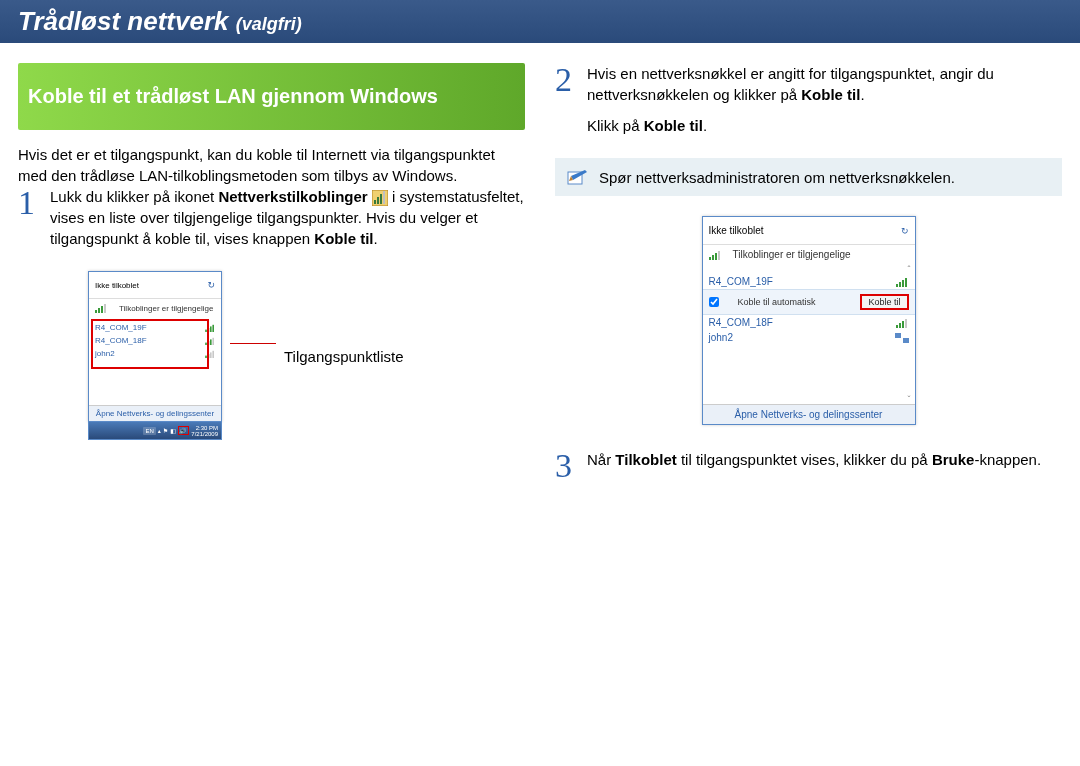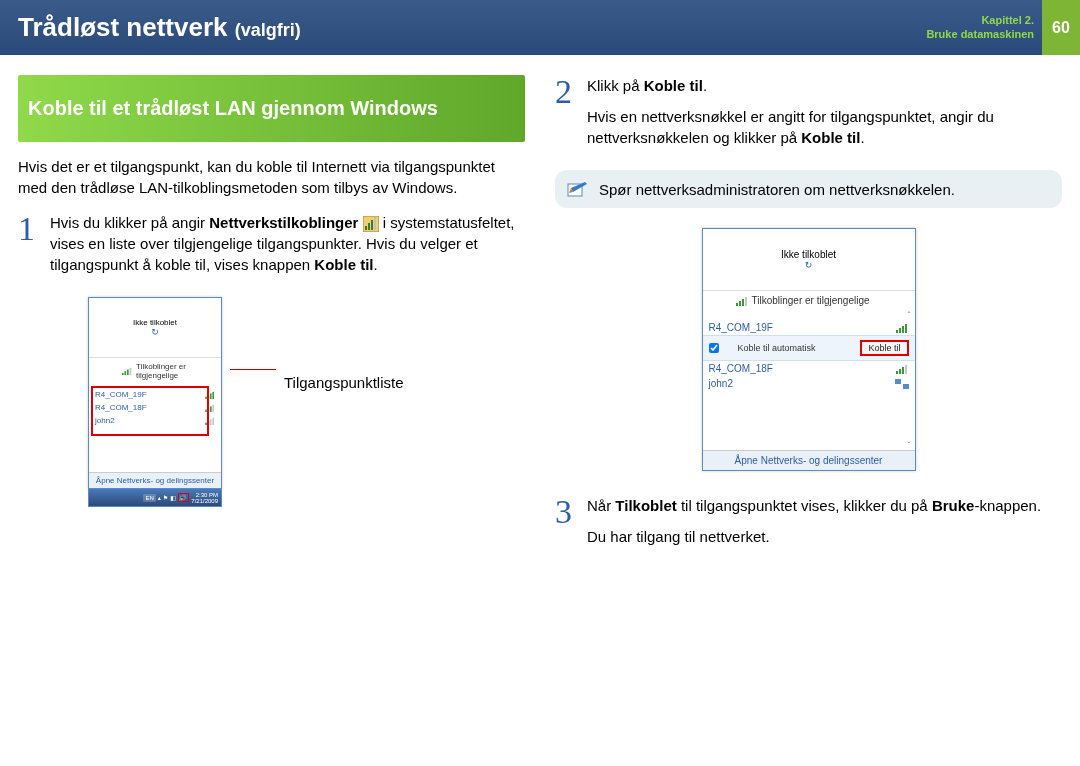--- a/index.html
+++ b/index.html
@@ -1,52 +1,52 @@
 <!DOCTYPE html>
 <html><head>
 <meta charset="utf-8">
 <style>
   * { box-sizing: border-box; margin: 0; padding: 0; }
   body { font-family: "Segoe UI", Arial, sans-serif; font-size: 14px; background: #fff; width: 1080px; height: 766px; position: relative; }
 
-  .top-header { background: linear-gradient(to bottom, #3a5a8a, #2a4a7a); color: #fff; height: 55px; display: flex; align-items: center; justify-content: space-between; padding: 0 0 0 18px; }
+  .top-header { background: linear-gradient(to bottom, #3a5a8a, #2a4a7a); color: #fff; height: 43px; display: flex; align-items: center; justify-content: space-between; padding: 0 0 0 18px; font-style: italic; }
   .top-title { font-size: 26px; font-weight: bold; }
   .top-title .sub { font-size: 18px; font-weight: bold; }
   .top-right { display: flex; align-items: center; height: 100%; }
   .top-chapter { color: #8fd94a; font-size: 11px; font-weight: bold; text-align: right; line-height: 1.2; margin-right: 8px; }
   .page-badge { background: #7fb534; color: #fff; width: 38px; height: 55px; display: flex; align-items: center; justify-content: center; font-size: 16px; font-weight: bold; }
 
   .content { display: flex; padding: 20px 18px 0 18px; gap: 30px; }
   .col { flex: 1; }
 
   .section-bar { background: linear-gradient(to right, #8fd94a, #5fa82a); color: #fff; font-weight: bold; font-size: 20px; padding: 22px 10px; border-radius: 2px; margin-bottom: 14px; }
 
-  p { margin-bottom: 14px; line-height: 1.4; font-size: 15px; }
+  p { line-height: 1.4; font-size: 15px; }
   b { font-weight: bold; }
 
   .step { display: flex; gap: 8px; margin-bottom: 12px; }
   .step-num { color: #2a5ea8; font-size: 34px; font-weight: normal; line-height: 1; min-width: 24px; font-family: Georgia, serif; }
   .step-body { flex: 1; line-height: 1.5; font-size: 15px; }
   .step-body p { margin-bottom: 10px; }
 
-  .note-box { background: #e8f0f4; padding: 10px 12px; margin: 12px 0 20px 0; display: flex; align-items: center; gap: 10px; font-size: 15px; border-radius: 12px; }
+  .note-box { background: #e8f0f4; padding: 10px 12px; margin: 12px 0 20px 0; display: flex; align-items: center; gap: 10px; font-size: 15px; }
   .note-icon { width: 22px; height: 18px; }
 
   .inline-icon { display: inline-block; width: 16px; height: 16px; vertical-align: middle; }
 
   .screenshot-wrap { display: flex; align-items: flex-start; gap: 8px; margin: 10px 0 0 70px; }
   .screenshot-label { font-size: 15px; margin-top: 77px; }
   .leader { width: 46px; height: 1px; background: #c00; margin-top: 72px; }
 
   .win7 { border: 1px solid #5a8ac8; background: #fff; width: 134px; font-size: 8px; box-shadow: 0 0 3px rgba(0,0,0,.2); }
   .win7-lg { border: 1px solid #5a8ac8; background: #fff; width: 214px; font-size: 10px; box-shadow: 0 0 3px rgba(0,0,0,.2); margin: 0 auto; }
-  .w-head { padding: 20px 6px; border-bottom: 1px solid #ddd; display: flex; justify-content: space-between; align-items: center; flex-direction: column; }
+  .w-head { padding: 8px 6px; border-bottom: 1px solid #ddd; display: flex; justify-content: space-between; align-items: center; }
   .w-head .st { font-weight: normal; }
   .w-head .ref { color: #2a5ea8; font-size: 9px; }
-  .w-sub { padding: 4px 6px; display: flex; align-items: center; gap: 4px; color: #333; margin-left: 27px; }
+  .w-sub { padding: 4px 6px; display: flex; align-items: center; gap: 12px; color: #333; }
   .bars-icon { display: inline-block; width: 12px; }
   .w-list { padding: 4px 2px; min-height: 88px; position: relative; }
   .w-item { padding: 2px 4px; display: flex; justify-content: space-between; align-items: center; color: #2a5ea8; font-size: 8px; }
   .w-item2 { padding: 2px 6px; display: flex; justify-content: space-between; align-items: center; color: #2a5ea8; font-size: 10px; }
   .sig { display: inline-block; }
   .red-box { border: 2px solid #d00; position: absolute; left: 2px; top: 2px; width: 118px; height: 50px; pointer-events: none; }
   .w-foot { background: #eaf0f8; padding: 3px 6px; text-align: center; color: #2a5ea8; font-size: 8px; border-top: 1px solid #ccc; }
   .w-foot-lg { background: #eaf0f8; padding: 4px 6px; text-align: center; color: #2a5ea8; font-size: 10px; border-top: 1px solid #ccc; }
 
   .taskbar { background: linear-gradient(to bottom, #4a7ab8, #2a4a7a); height: 18px; width: 134px; display: flex; align-items: center; justify-content: flex-end; padding: 0 3px; gap: 2px; color: #fff; font-size: 6px; border: 1px solid #5a8ac8; border-top: none; }
@@ -65,40 +65,33 @@
   svg { display: block; }
 </style>
 </head>
 <body>
 
 <div class="top-header">
   <div class="top-title">
     <span>Trådløst nettverk</span>
     <span class="sub">(valgfri)</span>
   </div>
-  <div class="top-right">
-    <div class="top-chapter">
-      <div>Kapittel 2.</div>
-      <div>Bruke datamaskinen</div>
-    </div>
-    <div class="page-badge">60</div>
-  </div>
 </div>
 
 <div class="content">
 
   <div class="col">
     <div class="section-bar">Koble til et trådløst LAN gjennom Windows</div>
     <p>Hvis det er et tilgangspunkt, kan du koble til Internett via tilgangspunktet med den trådløse LAN-tilkoblingsmetoden som tilbys av Windows.</p>
 
     <div class="step">
       <div class="step-num">1</div>
       <div class="step-body">
         <p>
-          <span>Hvis du klikker på angir </span><b>Nettverkstilkoblinger</b>
+          <span>Lukk du klikker på ikonet </span><b>Nettverkstilkoblinger</b>
           <span class="inline-icon">
             <svg viewBox="0 0 16 16">
                 <rect x="0" y="0" width="16" height="16" fill="#f0d070" stroke="#b08020"></rect>
                 <rect x="2" y="10" width="2" height="4" fill="#3a7a3a"></rect>
                 <rect x="5" y="7" width="2" height="7" fill="#3a7a3a"></rect>
                 <rect x="8" y="4" width="2" height="10" fill="#3a7a3a"></rect>
                 <rect x="11" y="1" width="2" height="13" fill="#c0c0c0"></rect>
               </svg>
           </span>
           <span> i systemstatusfeltet, vises en liste over tilgjengelige tilgangspunkter. Hvis du velger et tilgangspunkt å koble til, vises knappen </span><b>Koble til</b><span>.</span>
@@ -177,24 +170,24 @@
       <div class="leader"></div>
       <div class="screenshot-label">Tilgangspunktliste</div>
     </div>
   </div>
 
   <div class="col">
     <div class="step">
       <div class="step-num">2</div>
       <div class="step-body">
         <p>
+          <span>Hvis en nettverksnøkkel er angitt for tilgangspunktet, angir du nettverksnøkkelen og klikker på </span><b>Koble til</b><span>.</span>
+        </p>
+        <p>
           <span>Klikk på </span><b>Koble til</b><span>.</span>
-        </p>
-        <p>
-          <span>Hvis en nettverksnøkkel er angitt for tilgangspunktet, angir du nettverksnøkkelen og klikker på </span><b>Koble til</b><span>.</span>
         </p>
       </div>
     </div>
 
     <div class="note-box">
       <span class="note-icon">
         <svg viewBox="0 0 22 18">
             <rect x="1" y="4" width="14" height="12" fill="#fff" stroke="#5a8ac8"></rect>
             <path d="M4 8 L18 2 L20 4 L6 12 Z" fill="#3a7ac8"></path>
             <path d="M4 8 L6 12 L2 13 Z" fill="#c08030"></path>
@@ -263,17 +256,16 @@
       <div class="scroll-ind">ˇ</div>
       <div class="w-foot-lg">Åpne Nettverks- og delingssenter</div>
     </div>
 
     <div class="step" style="margin-top:24px">
       <div class="step-num">3</div>
       <div class="step-body">
         <p>
           <span>Når </span><b>Tilkoblet</b><span> til tilgangspunktet vises, klikker du på </span><b>Bruke</b><span>-knappen.</span>
         </p>
-        <p>Du har tilgang til nettverket.</p>
       </div>
     </div>
   </div>
 </div>
 
 </body></html>

